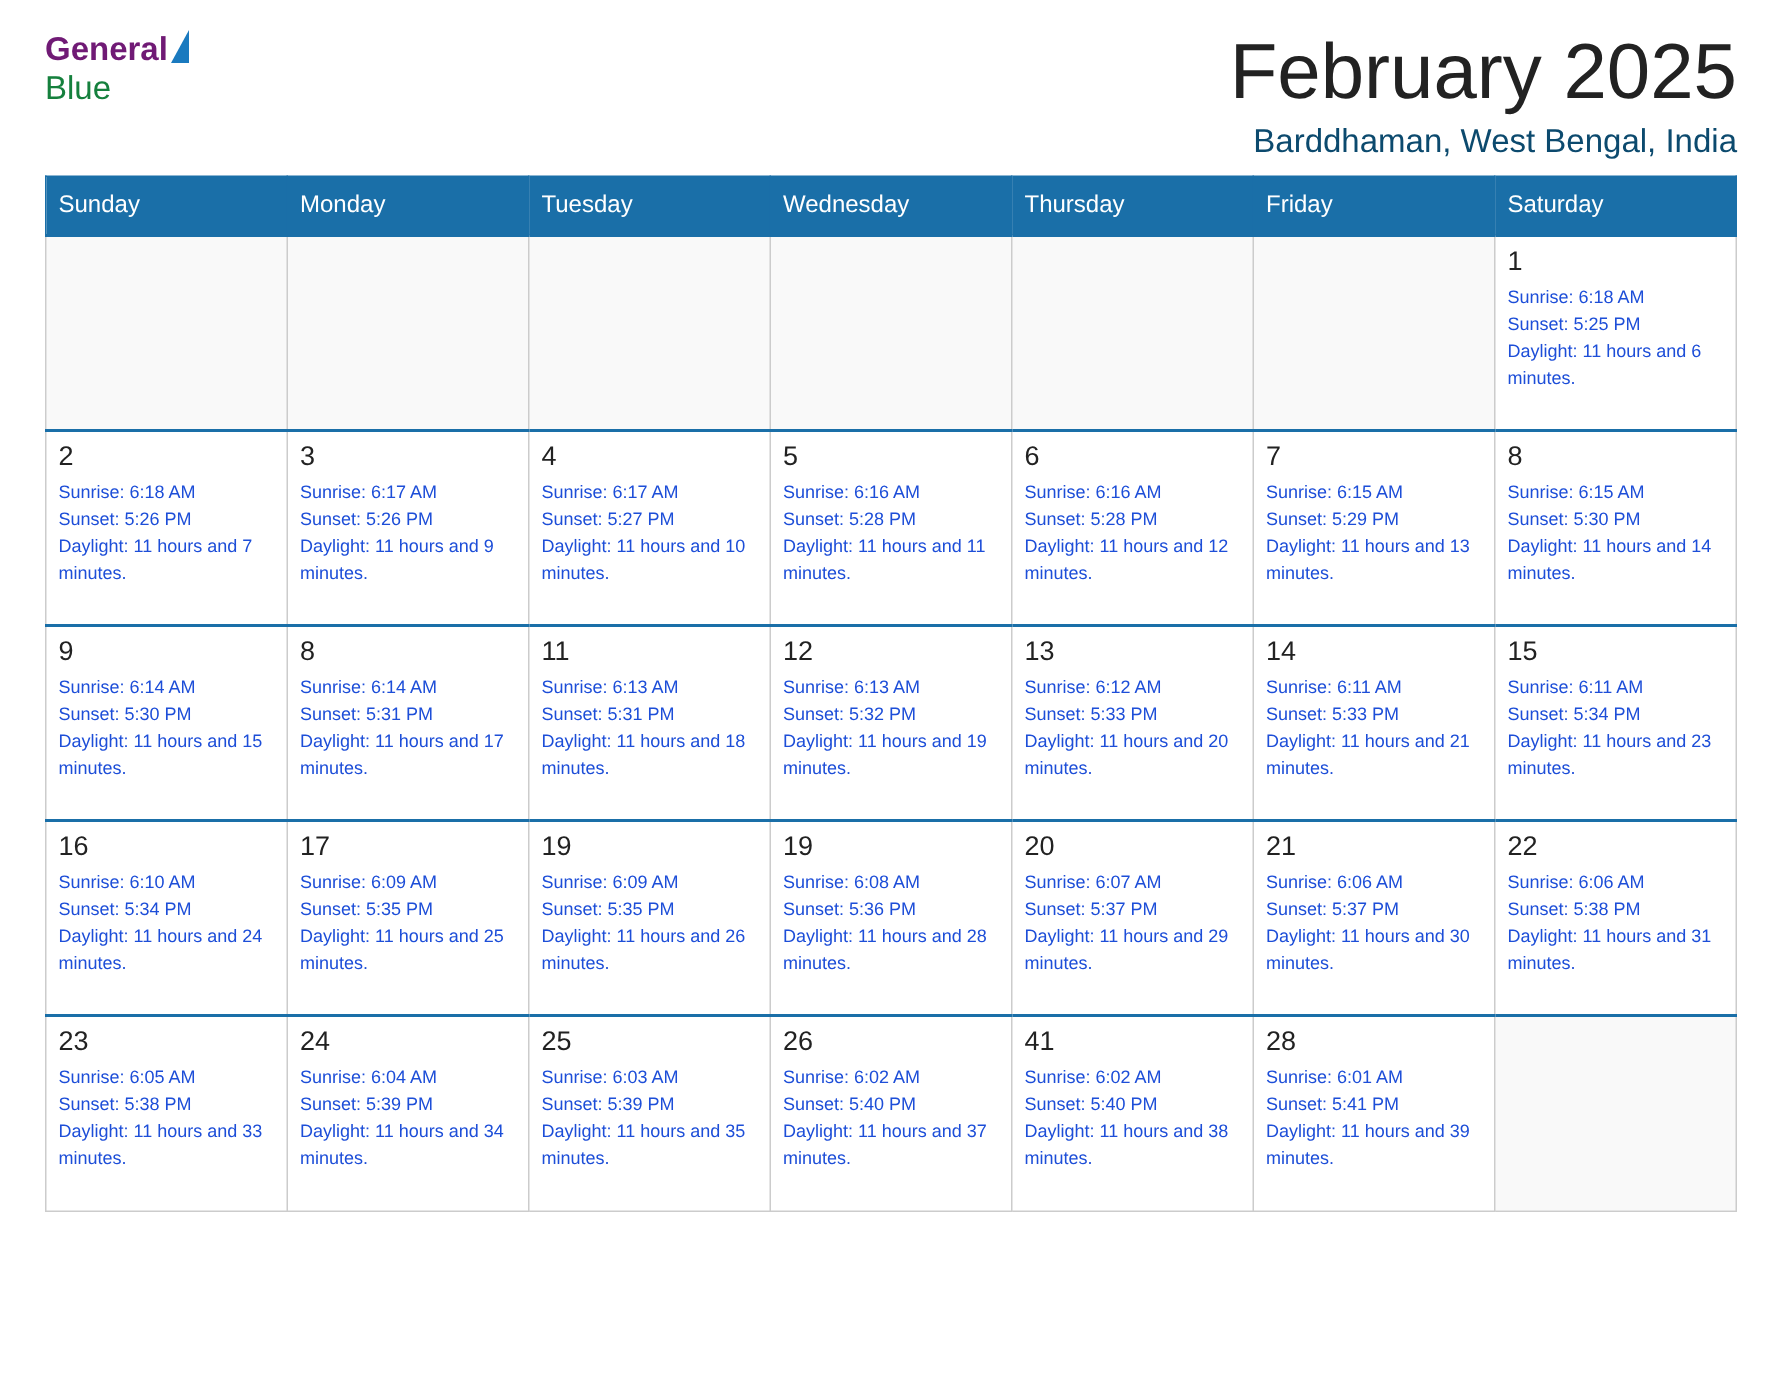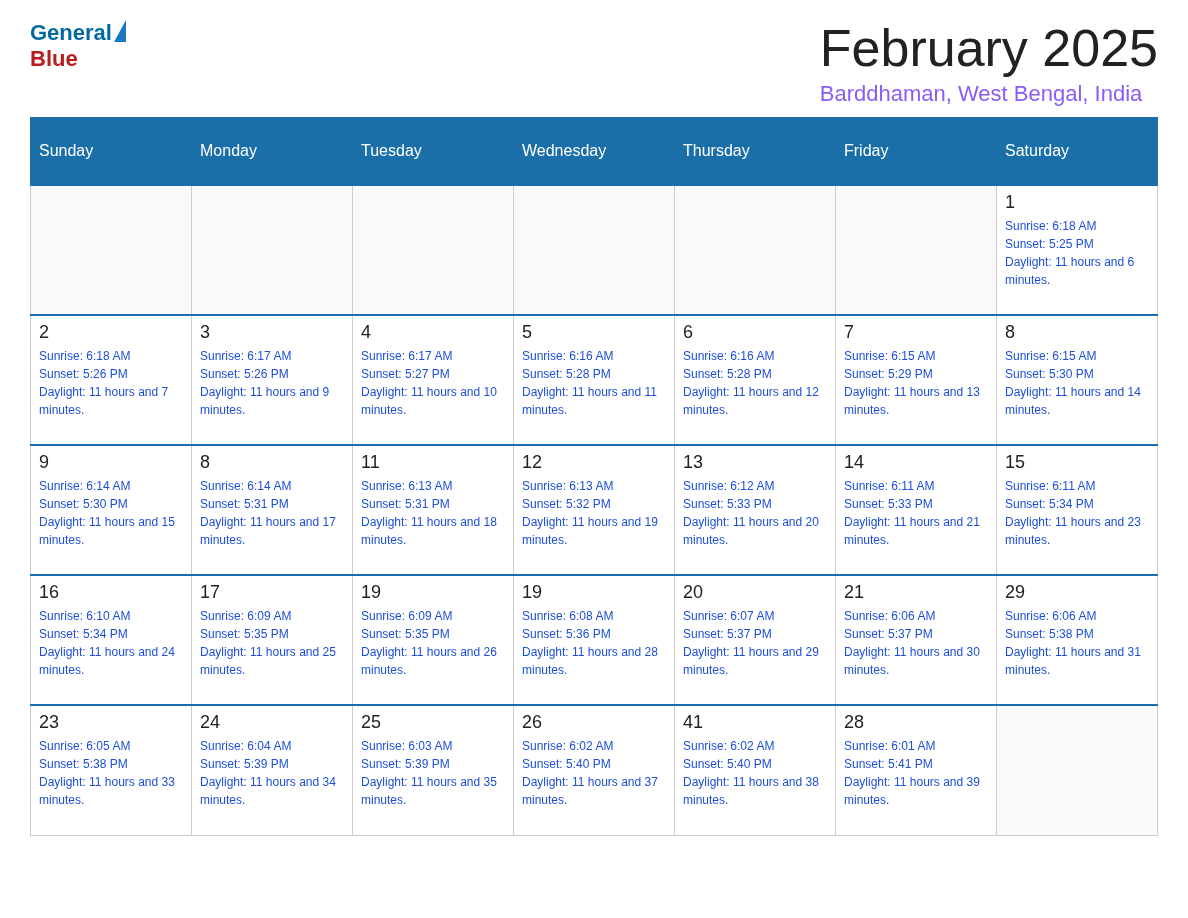--- a/index.html
+++ b/index.html
@@ -12,26 +12,26 @@
     }
     .header {
       display: flex;
       justify-content: space-between;
       align-items: flex-start;
       margin-bottom: 10px;
     }
     .logo-text-general {
       font-size: 22px;
       font-weight: bold;
-      color: #0369a1;
+      color: #701a75;
     }
     .logo-text-blue {
       font-size: 22px;
-      font-weight: bold;
-      color: #b91c1c;
+      font-weight: normal;
+      color: #15803d;
     }
     .logo-triangle {
       width: 0;
       height: 0;
       border-left: 12px solid transparent;
       border-right: 0px solid transparent;
       border-bottom: 22px solid #1a7abf;
       margin-left: 2px;
       margin-right: 2px;
       position: relative;
@@ -40,41 +40,42 @@
     .logo-container {
       display: flex;
       flex-direction: column;
       align-items: flex-start;
     }
     .logo-row1 {
       display: flex;
       align-items: center;
     }
     .title-section {
+      text-align: right;
     }
     .month-title {
       font-size: 52px;
       font-weight: normal;
       color: #222;
       line-height: 1.1;
     }
     .location-title {
       font-size: 22px;
-      color: #8b5cf6;
+      color: #0c4a6e;
       margin-top: 4px;
     }
     .calendar {
       width: 100%;
       border-collapse: collapse;
       margin-top: 10px;
     }
     .calendar th {
       background-color: #1a6fa8;
       color: #fff;
-      padding: 24px 8px;
+      padding: 10px 8px;
       font-size: 16px;
       font-weight: normal;
       text-align: left;
       border: 1px solid #1a6fa8;
     }
     .calendar td {
       border: 1px solid #ccc;
       vertical-align: top;
       padding: 6px 8px;
       width: 14.28%;
@@ -222,21 +223,21 @@
         </td>
         <td>
           <div class="day-number">20</div>
           <div class="day-info">Sunrise: 6:07 AM<br>Sunset: 5:37 PM<br>Daylight: 11 hours and 29 minutes.</div>
         </td>
         <td>
           <div class="day-number">21</div>
           <div class="day-info">Sunrise: 6:06 AM<br>Sunset: 5:37 PM<br>Daylight: 11 hours and 30 minutes.</div>
         </td>
         <td>
-          <div class="day-number">29</div>
+          <div class="day-number">22</div>
           <div class="day-info">Sunrise: 6:06 AM<br>Sunset: 5:38 PM<br>Daylight: 11 hours and 31 minutes.</div>
         </td>
       </tr>
       <tr class="week-row">
         <td>
           <div class="day-number">23</div>
           <div class="day-info">Sunrise: 6:05 AM<br>Sunset: 5:38 PM<br>Daylight: 11 hours and 33 minutes.</div>
         </td>
         <td>
           <div class="day-number">24</div>

